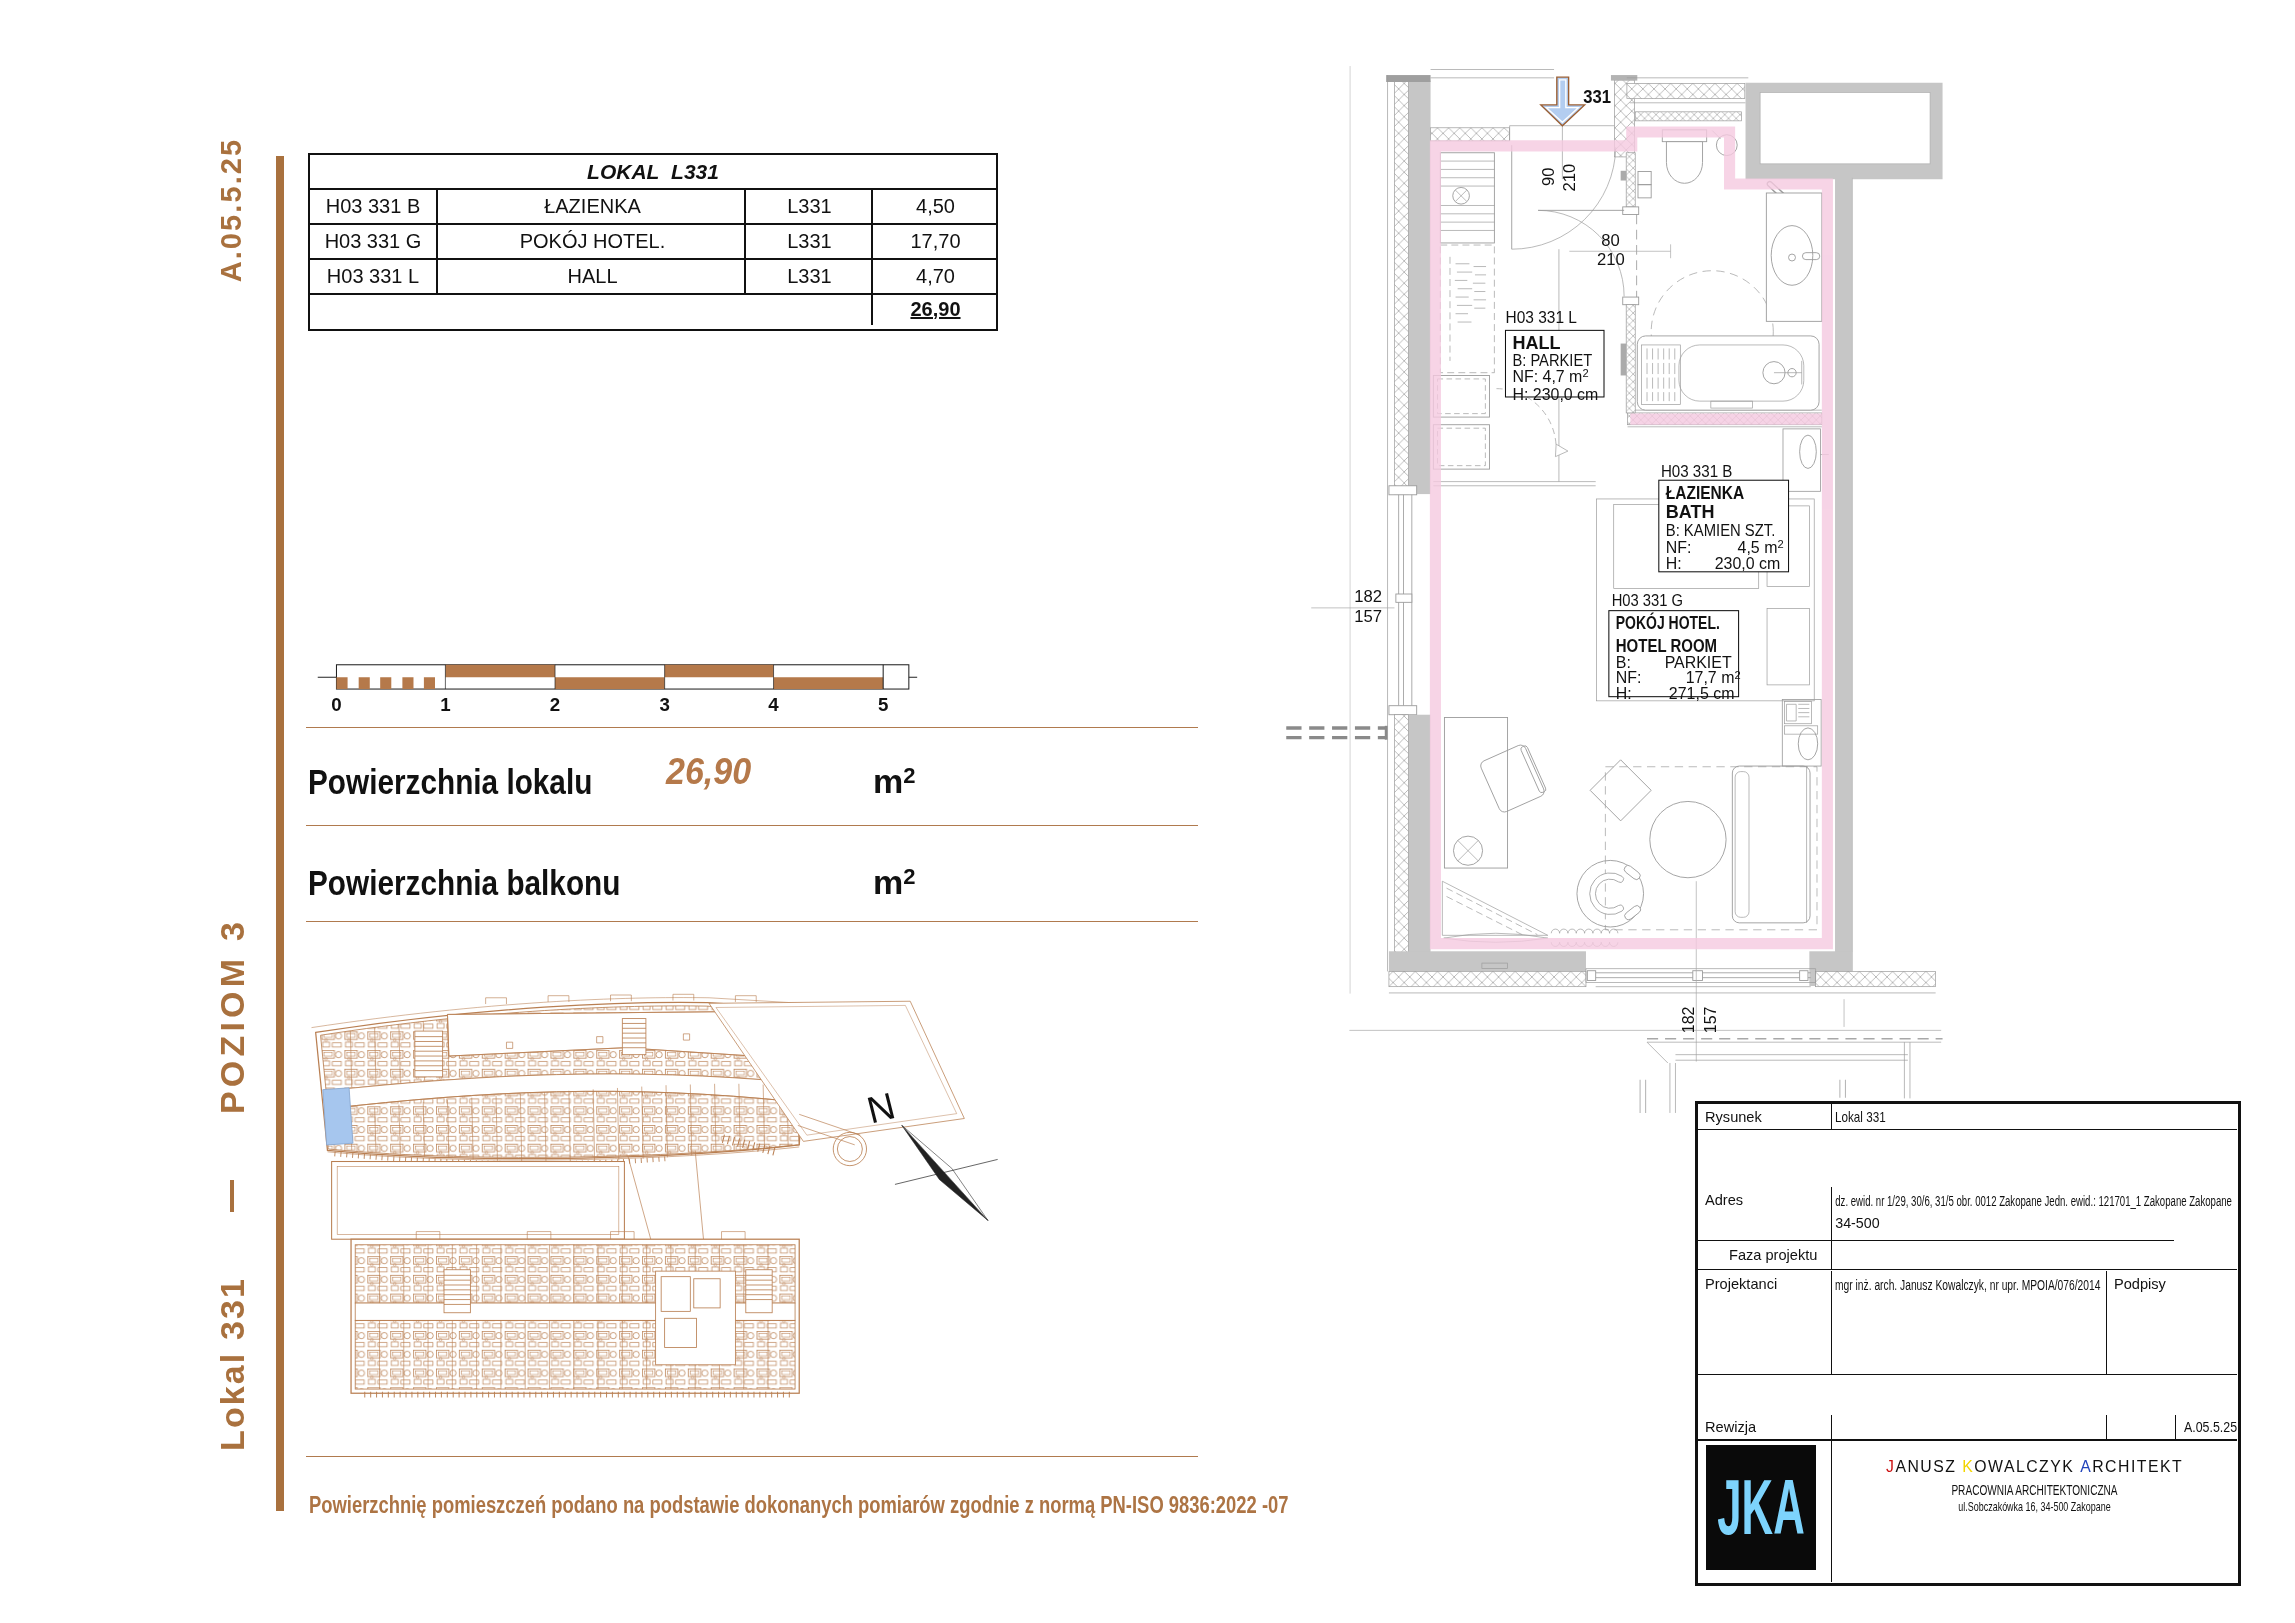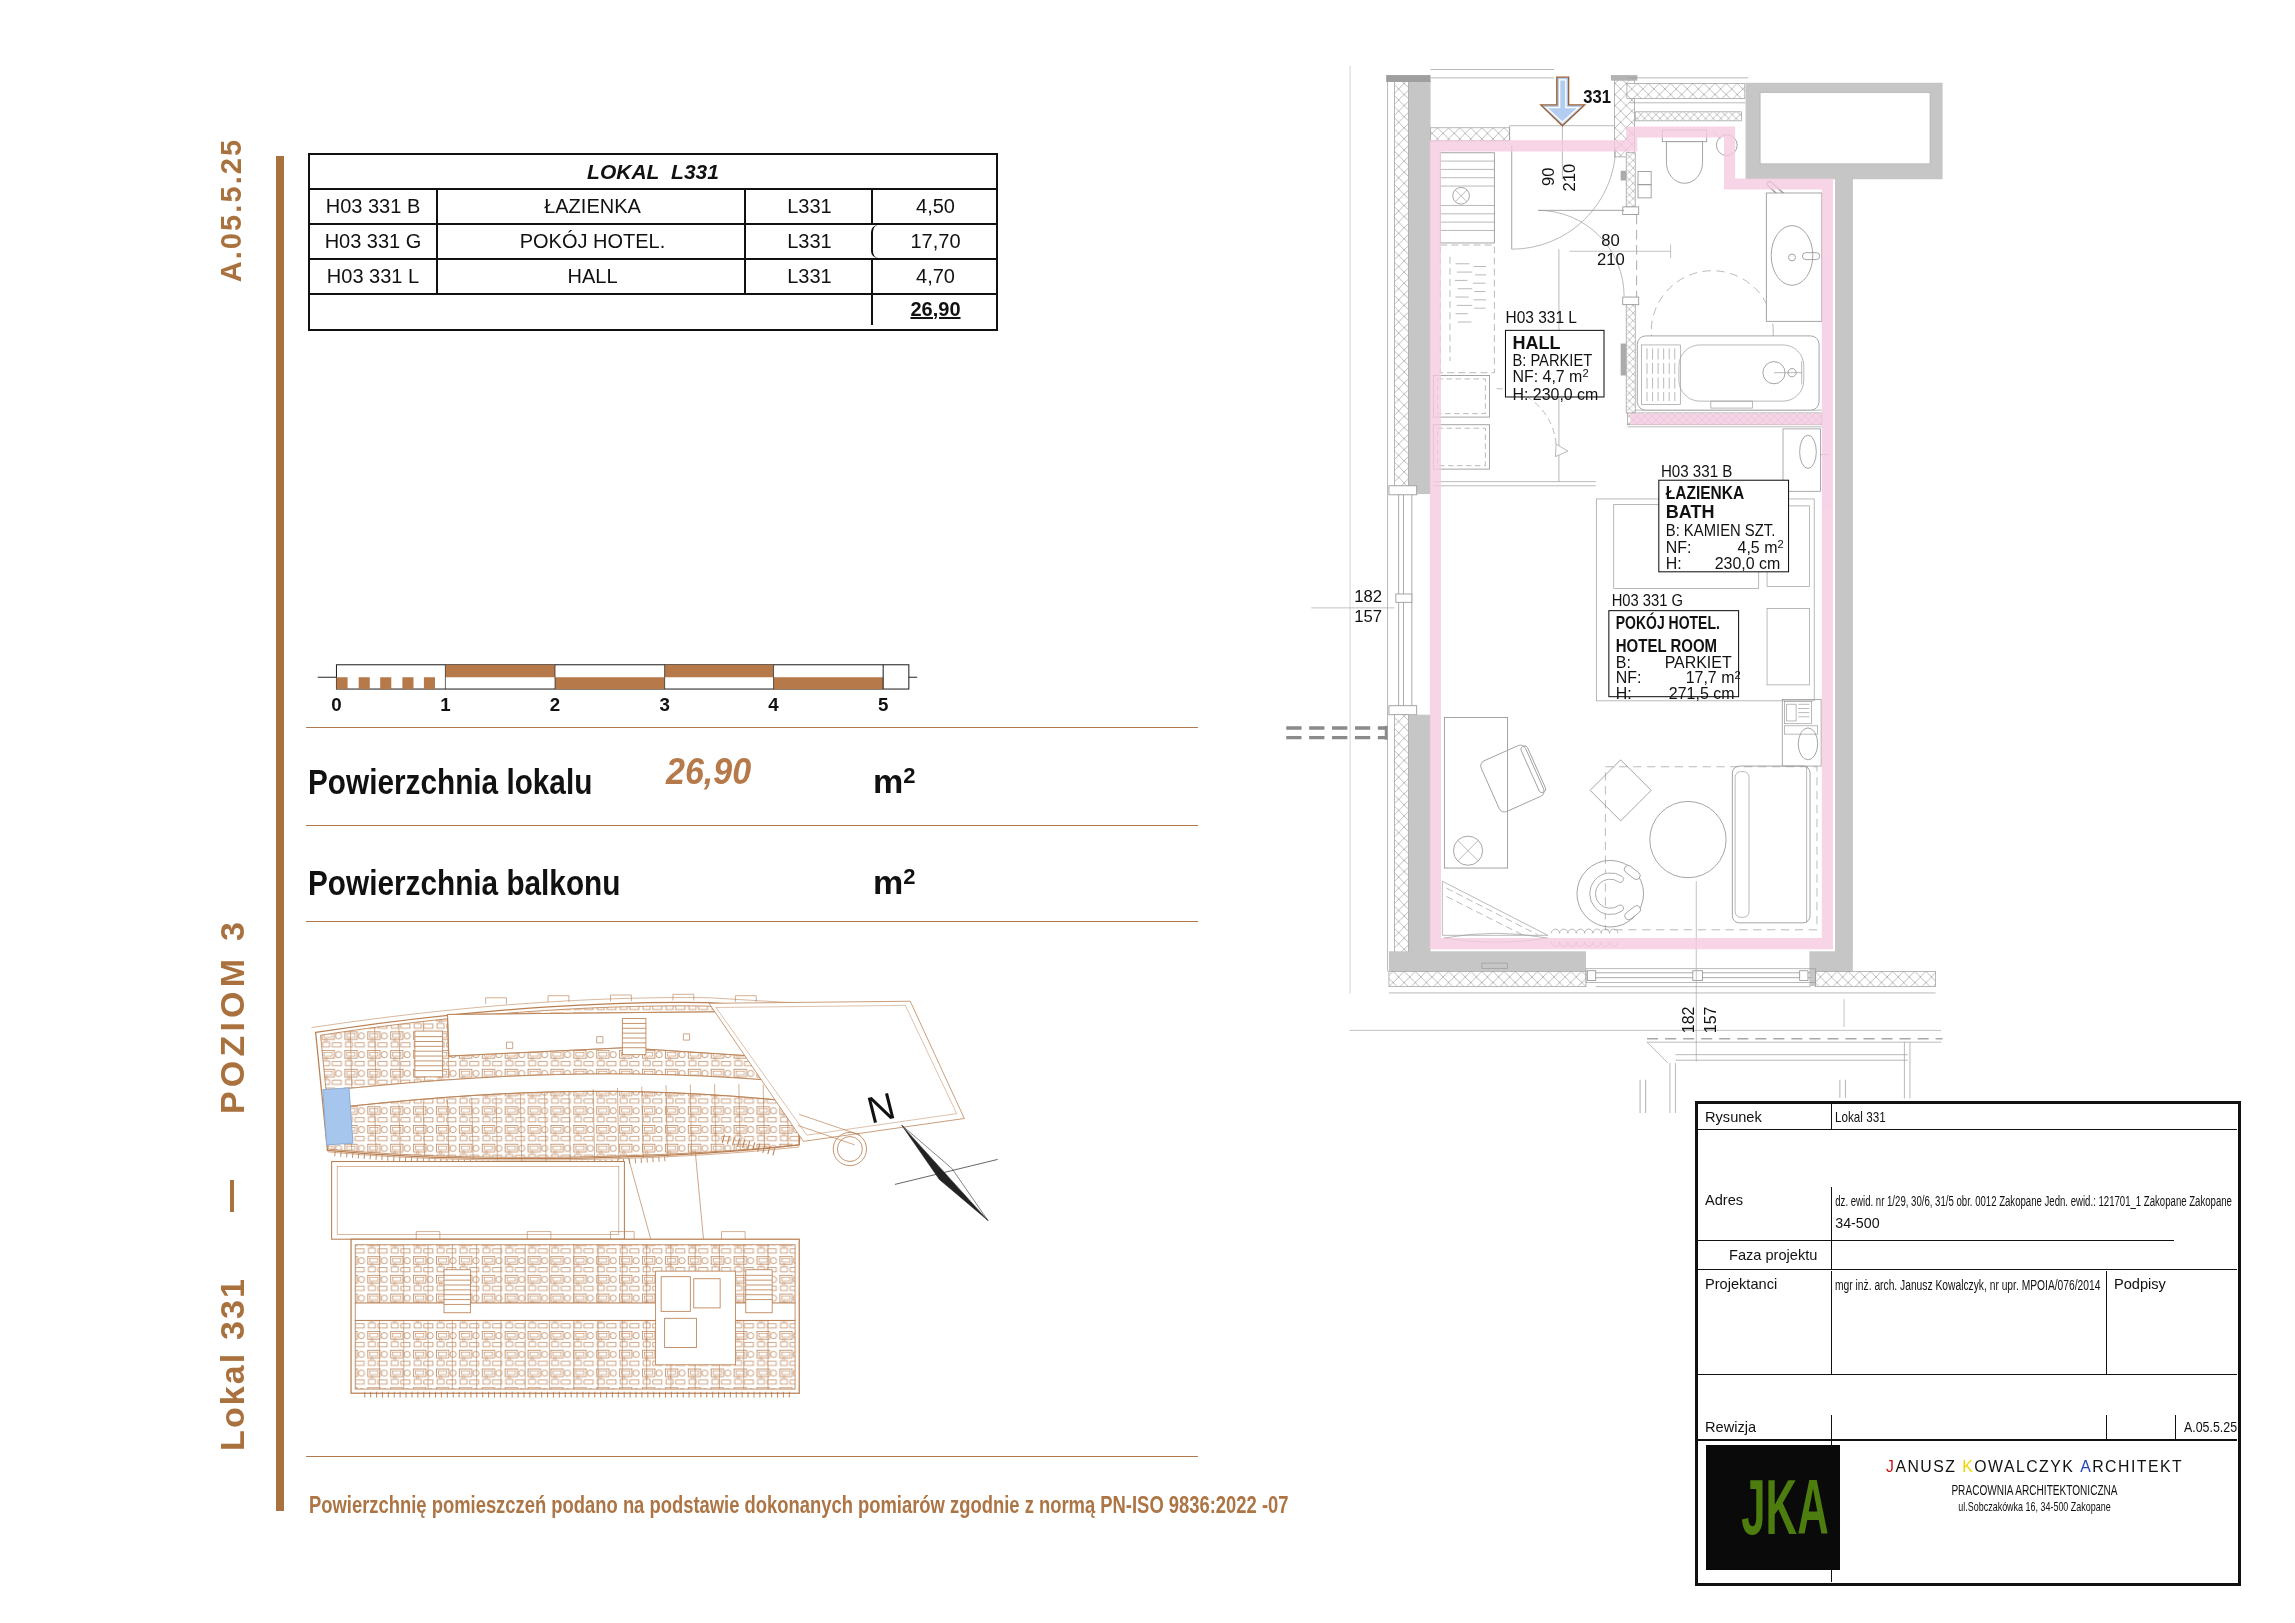--- a/index.html
+++ b/index.html
@@ -28,21 +28,21 @@
     <span style="position:absolute;left:0;width:126px;height:100%;display:flex;align-items:center;justify-content:center;">H03 331 B</span>
     <span style="position:absolute;left:126px;width:309px;height:100%;border-left:2.1px solid #111;display:flex;align-items:center;justify-content:center;">ŁAZIENKA</span>
     <span style="position:absolute;left:434px;width:127px;height:100%;border-left:2.1px solid #111;display:flex;align-items:center;justify-content:center;">L331</span>
     <span style="position:absolute;left:561px;width:125px;height:100%;border-left:2.1px solid #111;display:flex;align-items:center;justify-content:center;">4,50</span>
   </div>
 
   <div style="position:absolute;left:0;top:70px;width:100%;height:33px;border-bottom:2.1px solid #111;">
     <span style="position:absolute;left:0;width:126px;height:100%;display:flex;align-items:center;justify-content:center;">H03 331 G</span>
     <span style="position:absolute;left:126px;width:309px;height:100%;border-left:2.1px solid #111;display:flex;align-items:center;justify-content:center;">POKÓJ HOTEL.</span>
     <span style="position:absolute;left:434px;width:127px;height:100%;border-left:2.1px solid #111;display:flex;align-items:center;justify-content:center;">L331</span>
-    <span style="position:absolute;left:561px;width:125px;height:100%;border-left:2.1px solid #111;display:flex;align-items:center;justify-content:center;border-radius:7px;">17,70</span>
+    <span style="position:absolute;left:561px;width:125px;height:100%;border-left:2.1px solid #111;display:flex;align-items:center;justify-content:center;">17,70</span>
   </div>
 
   <div style="position:absolute;left:0;top:105px;width:100%;height:33px;border-bottom:2.1px solid #111;">
     <span style="position:absolute;left:0;width:126px;height:100%;display:flex;align-items:center;justify-content:center;">H03 331 L</span>
     <span style="position:absolute;left:126px;width:309px;height:100%;border-left:2.1px solid #111;display:flex;align-items:center;justify-content:center;">HALL</span>
     <span style="position:absolute;left:434px;width:127px;height:100%;border-left:2.1px solid #111;display:flex;align-items:center;justify-content:center;">L331</span>
     <span style="position:absolute;left:561px;width:125px;height:100%;border-left:2.1px solid #111;display:flex;align-items:center;justify-content:center;">4,70</span>
   </div>
 
   <div style="position:absolute;left:0;top:139px;width:100%;height:30.5px;">
@@ -554,21 +554,21 @@
     <span style="position:absolute;left:7px;top:3.5px;">Rewizja</span>
     <span style="position:absolute;left:486px;top:3.5px;transform:scaleX(0.85);transform-origin:left top;">A.05.5.25</span>
     <i style="position:absolute;left:133px;top:0;height:23.6px;border-left:1.4px solid #111;"></i>
     <i style="position:absolute;left:408px;top:0;height:23.6px;border-left:1.4px solid #111;"></i>
     <i style="position:absolute;left:477px;top:0;height:23.6px;border-left:1.4px solid #111;"></i>
   </div>
 
   <div style="position:absolute;left:0;top:337px;width:539px;height:141px;">
     <i style="position:absolute;left:133px;top:0;height:141px;border-left:1.4px solid #111;"></i>
 
-    <div style="position:absolute;left:8.3px;top:4.2px;width:110px;height:125px;background:#0a0a0a;color:#4d7c0f;display:flex;align-items:center;justify-content:center;font-weight:bold;font-size:78px;padding-left:24px;">
+    <div style="position:absolute;left:8.3px;top:4.2px;width:110px;height:125px;background:#0a0a0a;color:#7dd3fc;display:flex;align-items:center;justify-content:center;font-weight:bold;font-size:78px;">
       <span style="transform:scaleX(0.56);">JKA</span>
       </div>
 
     <svg style="position:absolute;left:134px;top:15.3px;font-size:21px" width="405" height="22" viewBox="0 0 584 32">
         <text x="76" y="23" font-size="23" fill="#111" textLength="432" lengthAdjust="spacing" letter-spacing="2"><tspan fill="#cc1111">J</tspan>ANUSZ <tspan fill="#f2d400">K</tspan>OWALCZYK <tspan fill="#2244bb">A</tspan>RCHITEKT</text>
       </svg>
 
     <svg style="position:absolute;left:134px;top:40px;font-size:21px" width="405" height="19.4" viewBox="0 0 584 28">
         <text x="172" y="20" font-size="21" fill="#111" textLength="240" lengthAdjust="spacingAndGlyphs">PRACOWNIA ARCHITEKTONICZNA</text>
       </svg>

